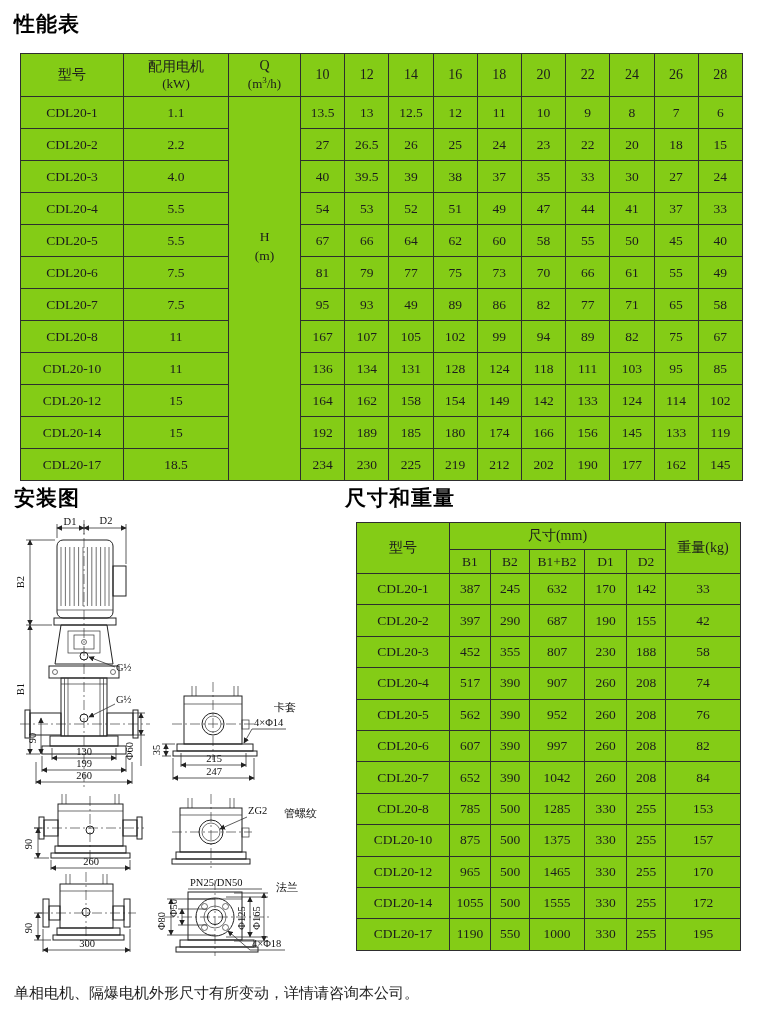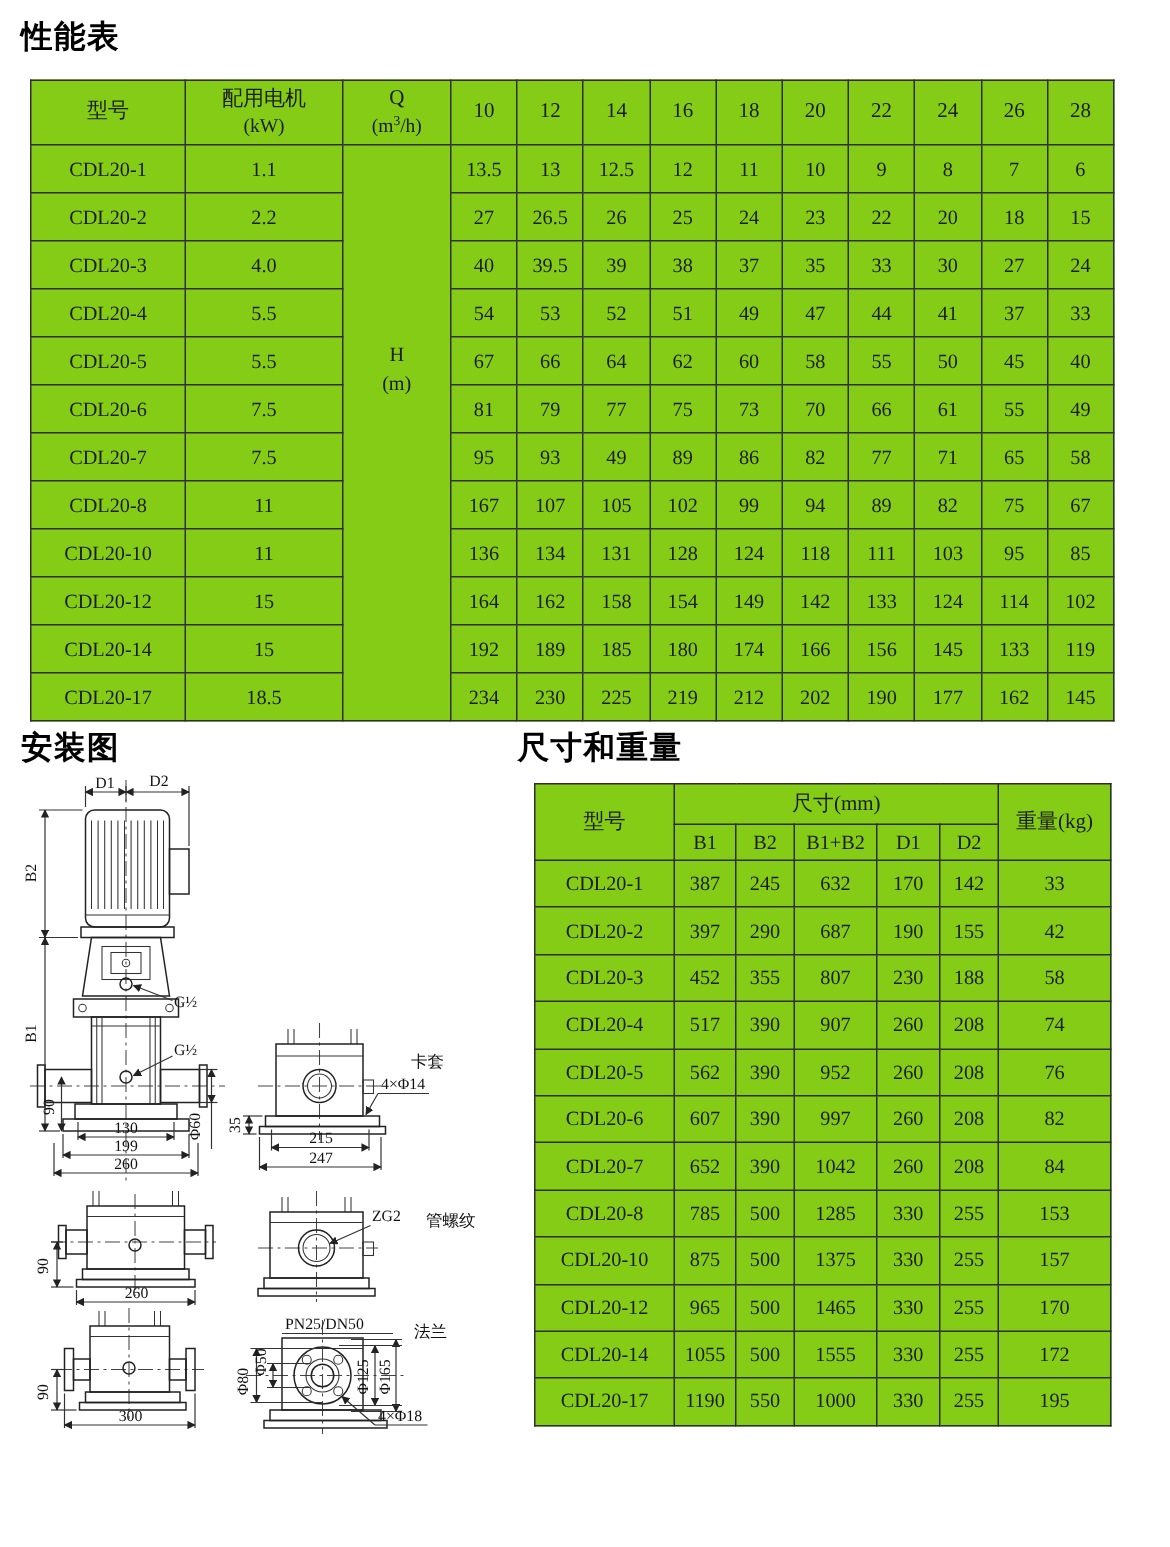--- a/index.html
+++ b/index.html
@@ -673,13 +673,14 @@
       <text x="151" y="407" text-anchor="middle" transform="rotate(-90 151 407)">Φ80</text>
       <text x="231" y="404" text-anchor="middle" transform="rotate(-90 231 404)">Φ125</text>
       <text x="246" y="404" text-anchor="middle" transform="rotate(-90 246 404)">Φ165</text>
       <text x="238" y="433">4×Φ18</text>
       <line class="dim" x1="236" y1="436" x2="271" y2="436"></line>
       <line class="dim" x1="236" y1="436" x2="214" y2="417" marker-end="url(#arr)"></line>
       <text x="262" y="377" class="zh">法兰</text>
     </g>
   </svg>
 
+  <div id="footer-note">单相电机、隔爆电机外形尺寸有所变动，详情请咨询本公司。</div>
 </div>
 
 </body></html>

